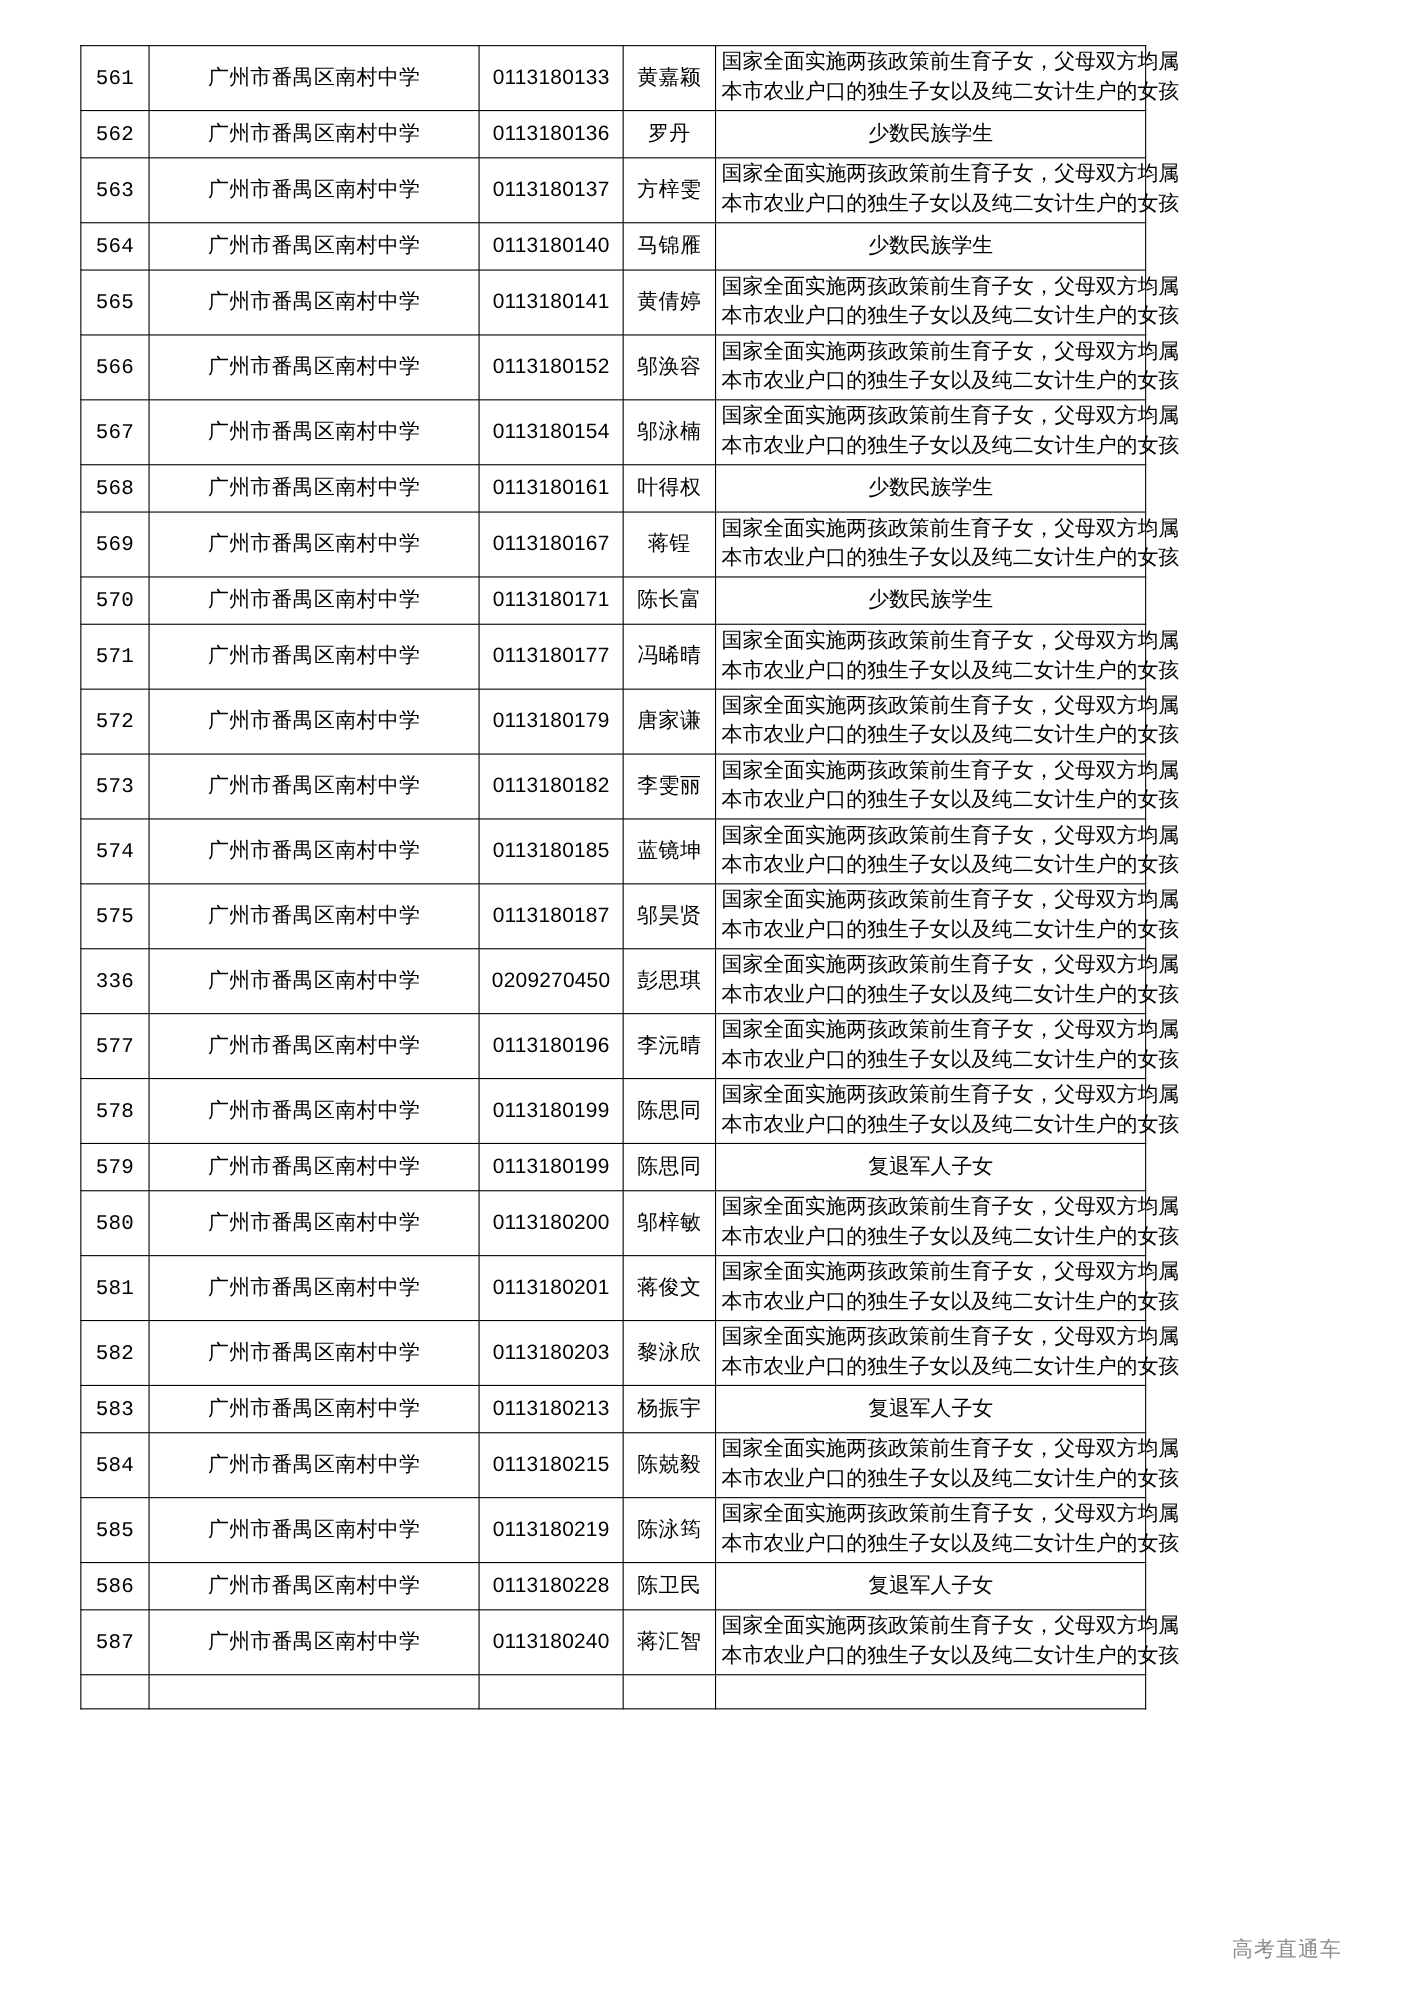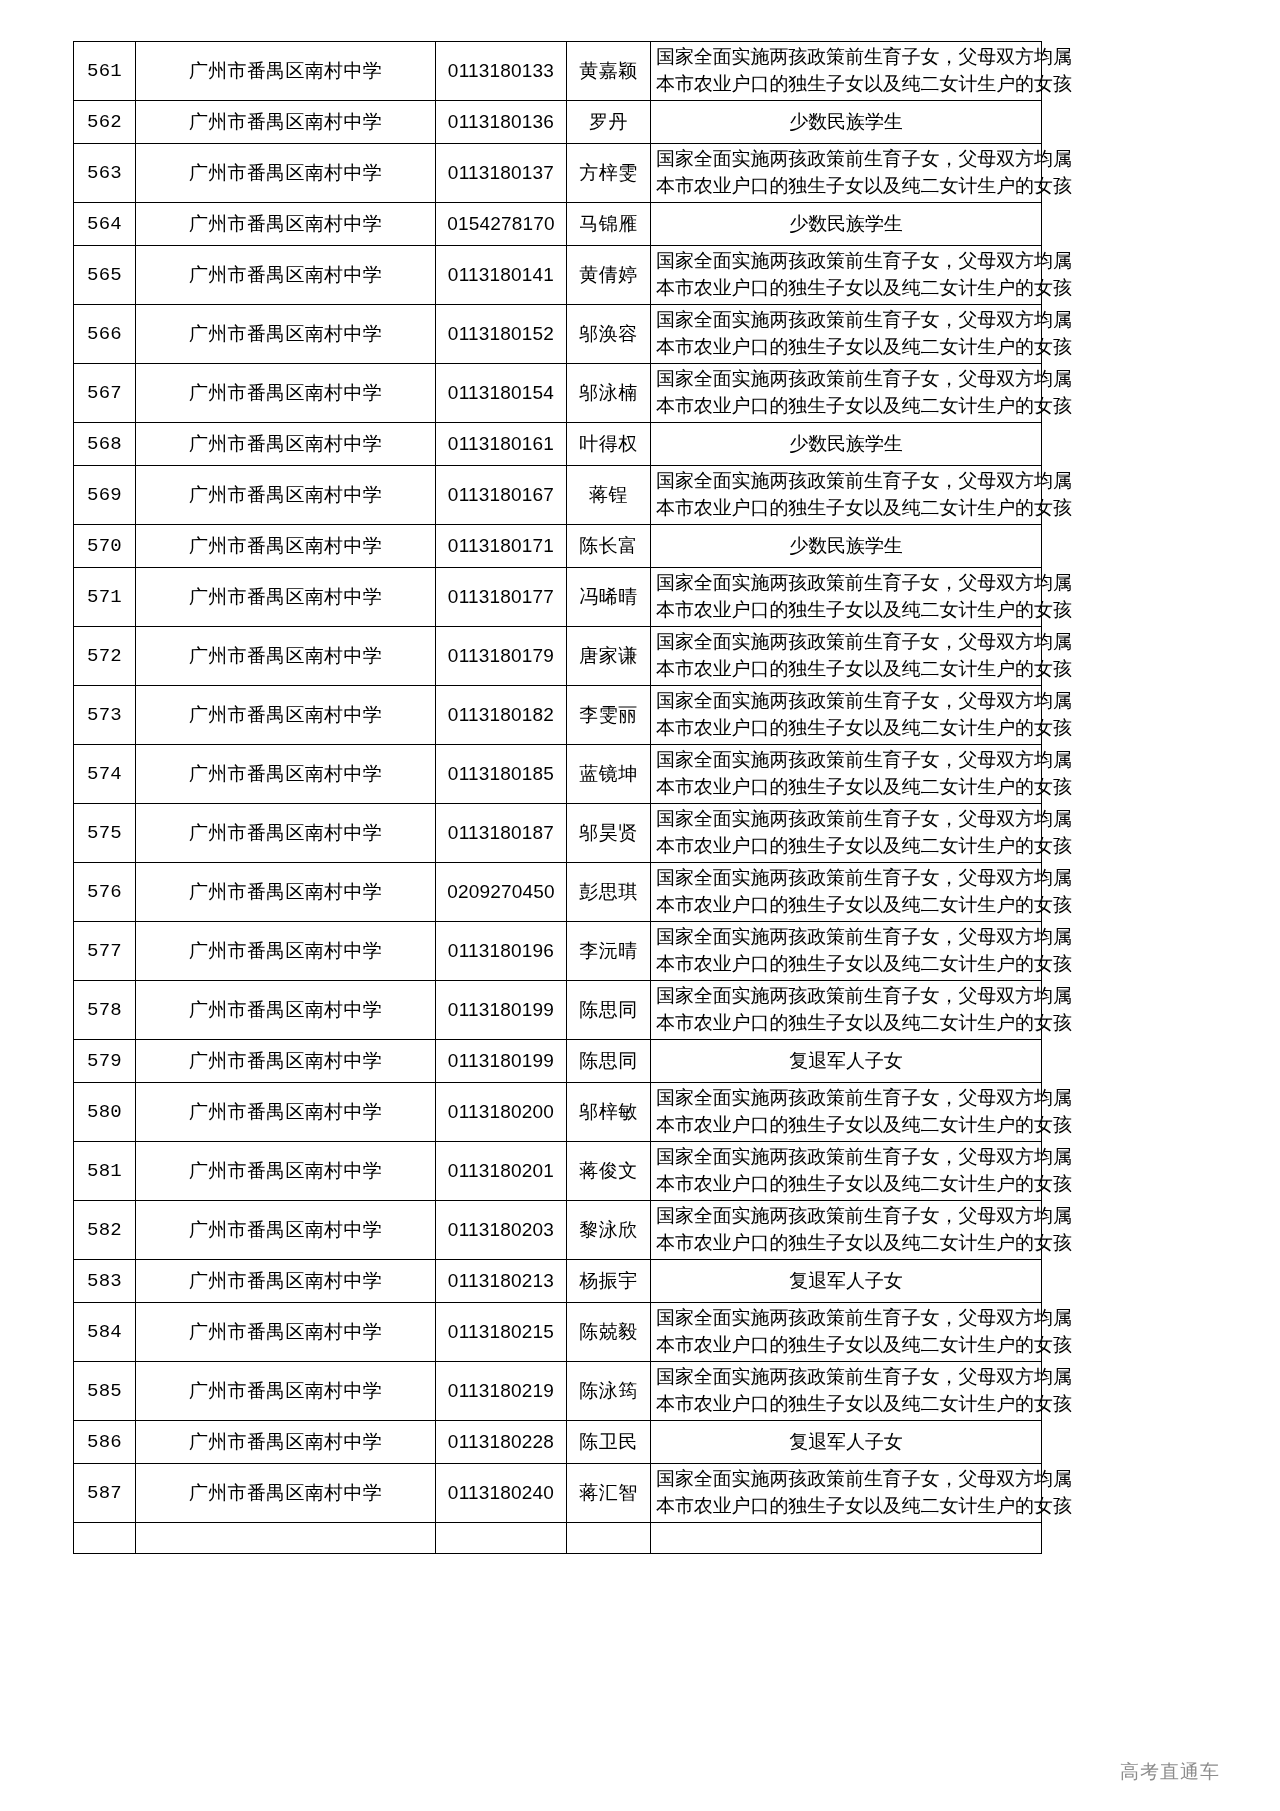--- a/index.html
+++ b/index.html
@@ -146,21 +146,21 @@
             <td class="exam">0113180137</td>
             <td class="name">方梓雯</td>
             <td class="policy">
               <span class="two-line">国家全面实施两孩政策前生育子女，父母双方均属</span>
               <span class="two-line">本市农业户口的独生子女以及纯二女计生户的女孩</span>
             </td>
           </tr>
           <tr class="row-short">
             <td class="idx">564</td>
             <td class="school">广州市番禺区南村中学</td>
-            <td class="exam">0154278170</td>
+            <td class="exam">0113180140</td>
             <td class="name">马锦雁</td>
             <td class="policy">
               <span class="one-line">少数民族学生</span>
             </td>
           </tr>
           <tr class="row-tall">
             <td class="idx">565</td>
             <td class="school">广州市番禺区南村中学</td>
             <td class="exam">0113180141</td>
             <td class="name">黄倩婷</td>
@@ -261,21 +261,21 @@
             <td class="idx">575</td>
             <td class="school">广州市番禺区南村中学</td>
             <td class="exam">0113180187</td>
             <td class="name">邬昊贤</td>
             <td class="policy">
               <span class="two-line">国家全面实施两孩政策前生育子女，父母双方均属</span>
               <span class="two-line">本市农业户口的独生子女以及纯二女计生户的女孩</span>
             </td>
           </tr>
           <tr class="row-tall">
-            <td class="idx">576</td>
+            <td class="idx">336</td>
             <td class="school">广州市番禺区南村中学</td>
             <td class="exam">0209270450</td>
             <td class="name">彭思琪</td>
             <td class="policy">
               <span class="two-line">国家全面实施两孩政策前生育子女，父母双方均属</span>
               <span class="two-line">本市农业户口的独生子女以及纯二女计生户的女孩</span>
             </td>
           </tr>
           <tr class="row-tall">
             <td class="idx">577</td>

